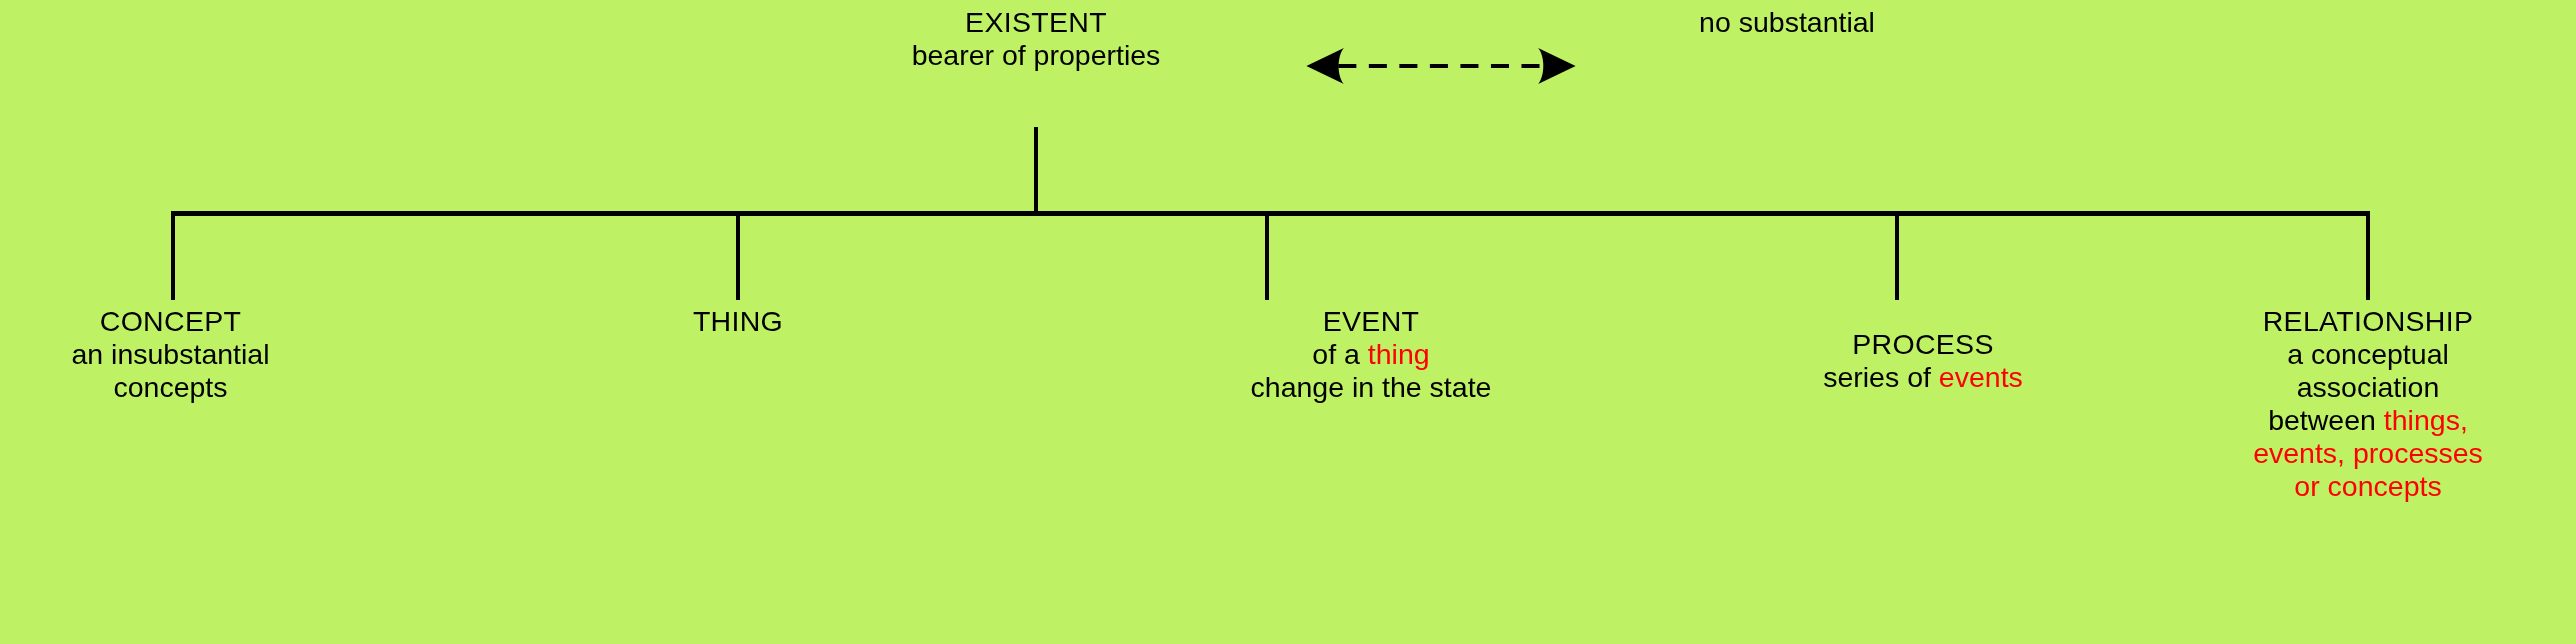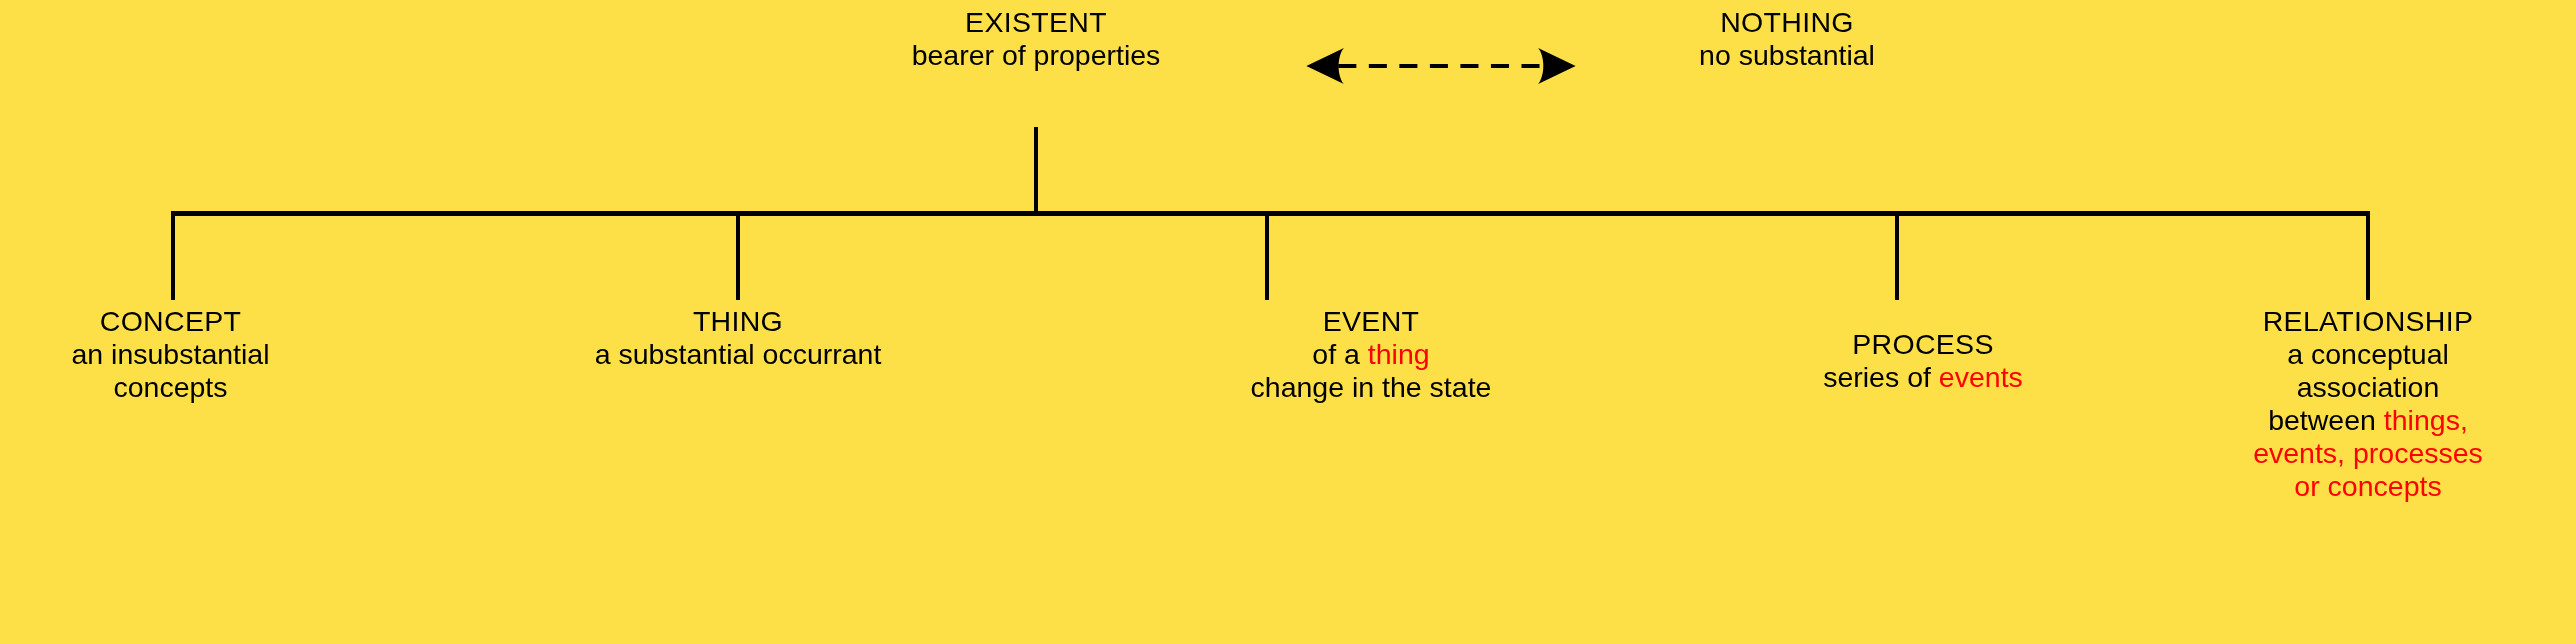--- a/index.html
+++ b/index.html
@@ -9,21 +9,21 @@
     background: #ffffff;
   }
   body {
     font-family: "Liberation Sans", sans-serif;
     color: #000000;
   }
   #stage {
     position: relative;
     width: 2576px;
     height: 645px;
-    background: #fde047;
+    background: #bef264;
     overflow: hidden;
   }
 
   
   .node {
     position: absolute;
     text-align: center;
     line-height: 1.16;
   }
   .node-title {
@@ -60,21 +60,20 @@
 <body>
 
 <div id="stage">
 
   <div class="node" style="left:828px; top:5.6px; width:416px;">
     <div class="node-title">EXISTENT</div>
     <div class="node-desc nowrap">bearer of properties</div>
   </div>
 
   <div class="node" style="left:1579px; top:5.6px; width:416px;">
-    <div class="node-title">NOTHING</div>
     <div class="node-desc nowrap">no substantial</div>
   </div>
 
   <div class="biarrow" style="left:1305px; top:43px; width:272px; height:46px;">
     <svg width="272" height="46" viewBox="0 0 392 66" xmlns="http://www.w3.org/2000/svg">
 
       <path d="M 2,33 L 56,7 C 46,19 46,47 56,59 Z" fill="#000000"></path>
 
       <path d="M 390,33 L 336,59 C 346,47 346,19 336,7 Z" fill="#000000"></path>
 
@@ -95,23 +94,20 @@
   <div class="node" style="left:-24px; top:305px; width:389px;">
     <div class="node-title">CONCEPT</div>
     <div class="node-desc">
       <div class="nowrap"><span>an insubstantial</span></div>
       <div class="nowrap"><span>concepts</span></div>
     </div>
   </div>
 
   <div class="node" style="left:516px; top:305px; width:444px;">
     <div class="node-title">THING</div>
-    <div class="node-desc">
-      <div class="nowrap"><span>a substantial occurrant</span></div>
-    </div>
   </div>
 
   <div class="node" style="left:1163px; top:305px; width:416px;text-align:center;">
     <div class="node-title">EVENT</div>
     <div class="node-desc">
       <div class="nowrap"><span>of a </span><span class="hl" style="color: rgb(255, 0, 0);">thing</span></div>
       <div class="nowrap"><span>change in the state</span></div>
     </div>
   </div>
 

